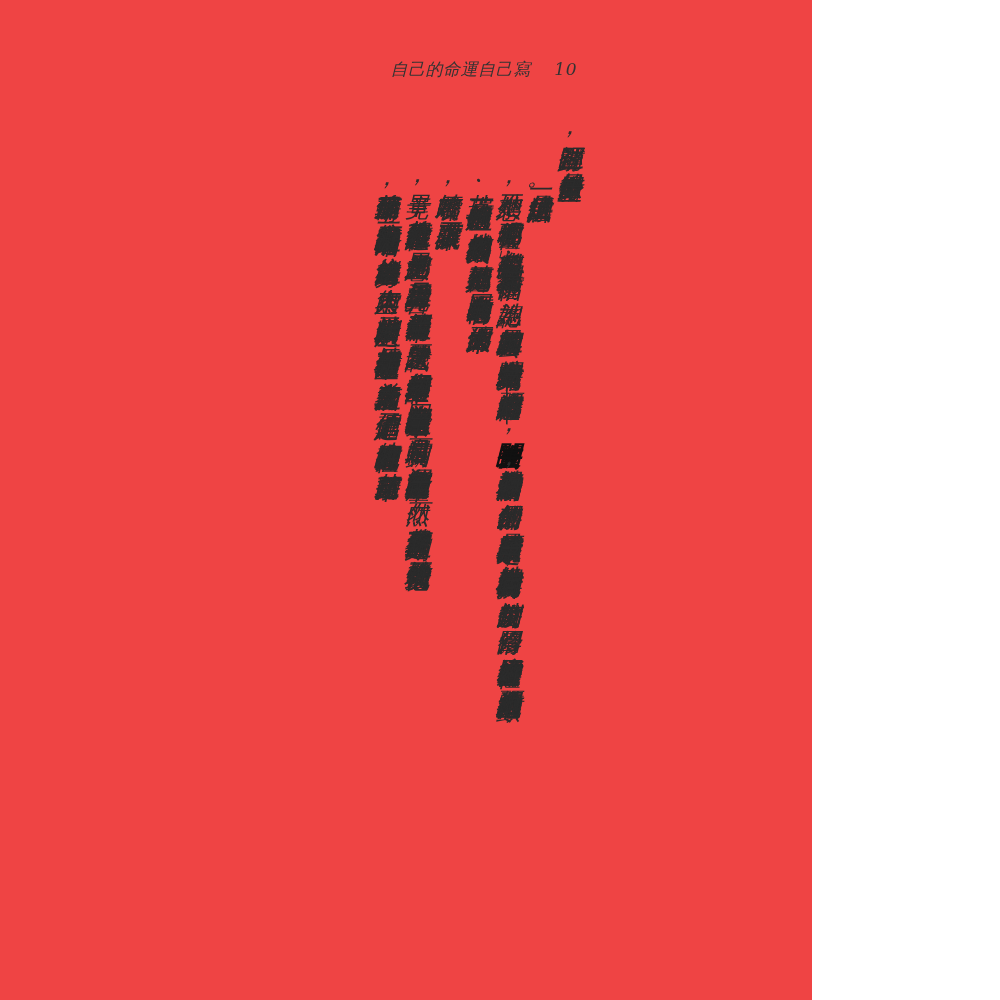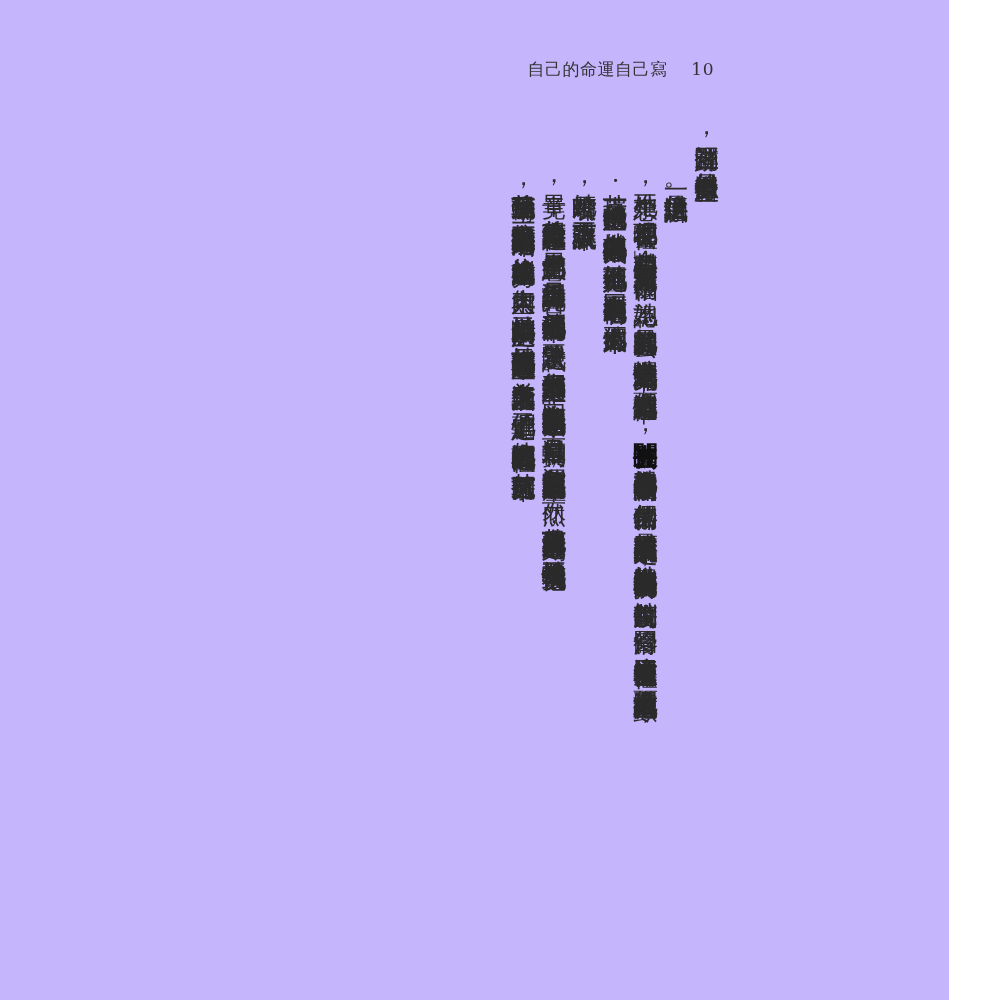--- a/index.html
+++ b/index.html
@@ -5,25 +5,26 @@
   html, body {
     margin: 0;
     padding: 0;
     width: 1000px;
     height: 1000px;
     background: #ffffff;
     overflow: hidden;
   }
   .page {
     position: relative;
-    width: 949px;
+    width: 812px;
     height: 1000px;
-    background: #c4b5fd;
+    background: #ef4444;
     color: #2a2a2a;
     font-family: "DejaVu Serif", "Liberation Serif", serif;
+    font-style: italic;
   }
   .running-head {
     position: absolute;
     top: 58px;
     right: 235px;
     font-size: 17px;
     color: #333;
     letter-spacing: 0.5px;
     white-space: nowrap;
   }

